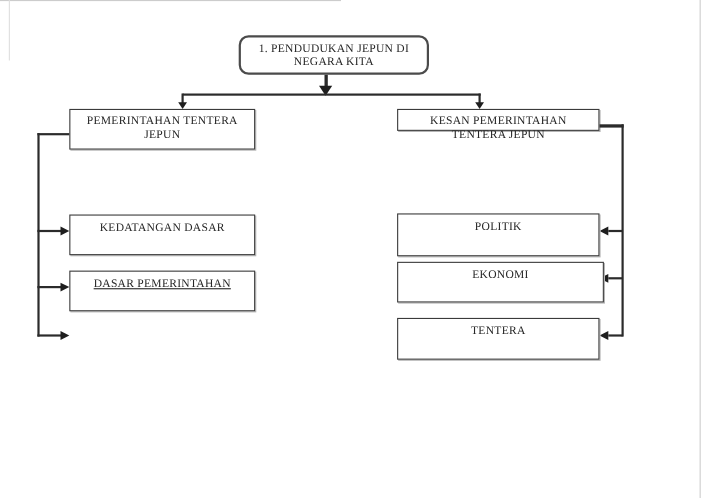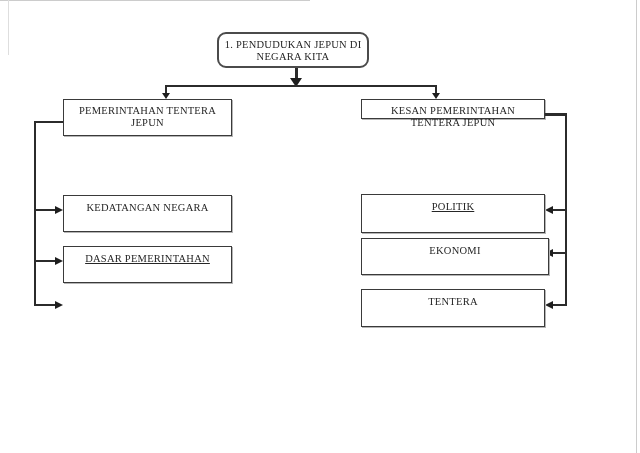--- a/index.html
+++ b/index.html
@@ -71,21 +71,21 @@
 </style>
 </head>
 <body>
 
 <div class="canvas">
 
   <div class="edge-artifact" style="left:0; top:1; width:310px; height:1px;"></div>
   <div class="edge-artifact" style="left:636px; top:0; width:1px; height:453px;"></div>
   <div class="edge-artifact" style="left:8px; top:0; width:1px; height:55px; background:#dedede;"></div>
 
-  <div class="node root" style="left:217px; top:32px; width:152px; height:36px;">
+  <div class="node root" style="left:217px; top:32px; width:173px; height:36px;">
     <span>1. PENDUDUKAN JEPUN DI NEGARA KITA</span>
   </div>
 
   <div class="line" style="left:295px; top:68px; width:3px; height:11px;"></div>
   <div class="arrow down-big" style="left:290px; top:78px;"></div>
 
   <div class="line" style="left:166px; top:85px; width:271px; height:2px;"></div>
   <div class="line" style="left:165px; top:85px; width:2px; height:9px;"></div>
   <div class="arrow down-small" style="left:162px; top:93px;"></div>
   <div class="line" style="left:435px; top:85px; width:2px; height:9px;"></div>
@@ -103,37 +103,37 @@
   <div class="line" style="left:34px; top:121px; width:2px; height:185px;"></div>
 
   <div class="line" style="left:34px; top:209px; width:22px; height:2px;"></div>
   <div class="arrow right" style="left:55px; top:206px;"></div>
   <div class="line" style="left:34px; top:260px; width:22px; height:2px;"></div>
   <div class="arrow right" style="left:55px; top:257px;"></div>
   <div class="line" style="left:34px; top:304px; width:22px; height:2px;"></div>
   <div class="arrow right" style="left:55px; top:301px;"></div>
 
   <div class="node" style="left:63px; top:195px; width:169px; height:37px;">
-    <span>KEDATANGAN NEGARA</span>
+    <span>KEDATANGAN DASAR</span>
   </div>
   <div class="node" style="left:63px; top:246px; width:169px; height:37px;text-decoration:underline;">
     <span>DASAR PEMERINTAHAN</span>
   </div>
 
   <div class="line" style="left:545px; top:113px; width:22px; height:3px;"></div>
   <div class="line" style="left:565px; top:113px; width:2px; height:193px;"></div>
 
   <div class="line" style="left:553px; top:209px; width:13px; height:2px;"></div>
   <div class="arrow left" style="left:545px; top:206px;"></div>
   <div class="line" style="left:553px; top:252px; width:13px; height:2px;"></div>
   <div class="arrow left" style="left:545px; top:249px;"></div>
   <div class="line" style="left:553px; top:304px; width:13px; height:2px;"></div>
   <div class="arrow left" style="left:545px; top:301px;"></div>
 
-  <div class="node" style="left:361px; top:194px; width:184px; height:39px;text-decoration:underline;">
+  <div class="node" style="left:361px; top:194px; width:184px; height:39px;">
     <span>POLITIK</span>
   </div>
   <div class="node" style="left:361px; top:238px; width:188px; height:37px;">
     <span>EKONOMI</span>
   </div>
   <div class="node" style="left:361px; top:289px; width:184px; height:38px;">
     <span>TENTERA</span>
   </div>
 
 </div>

